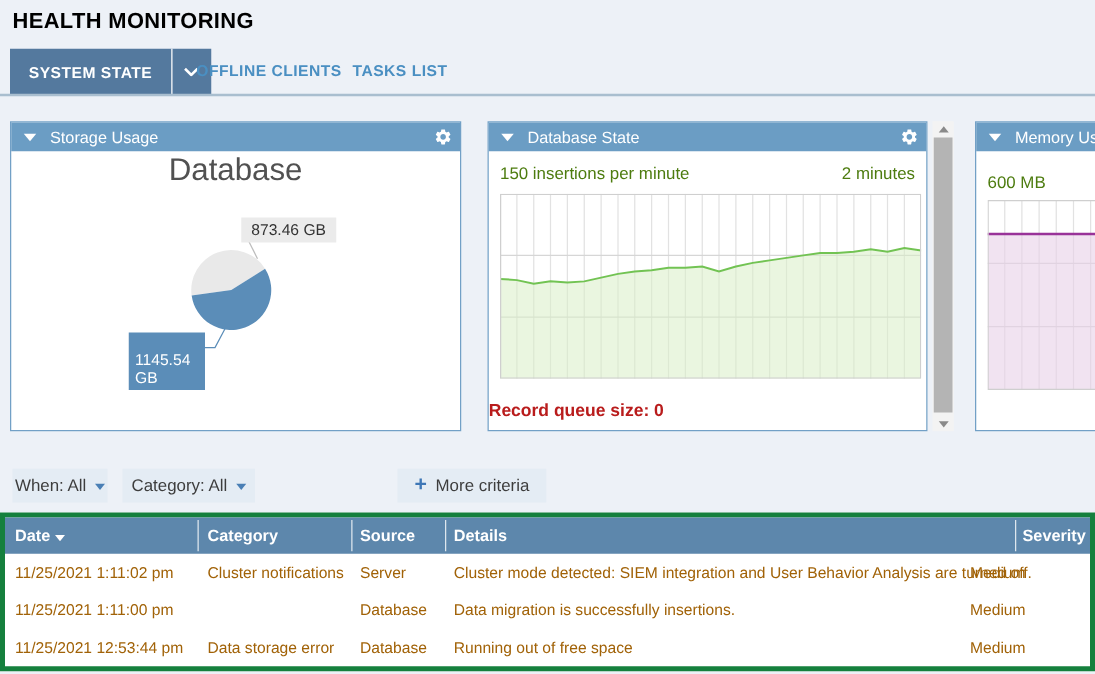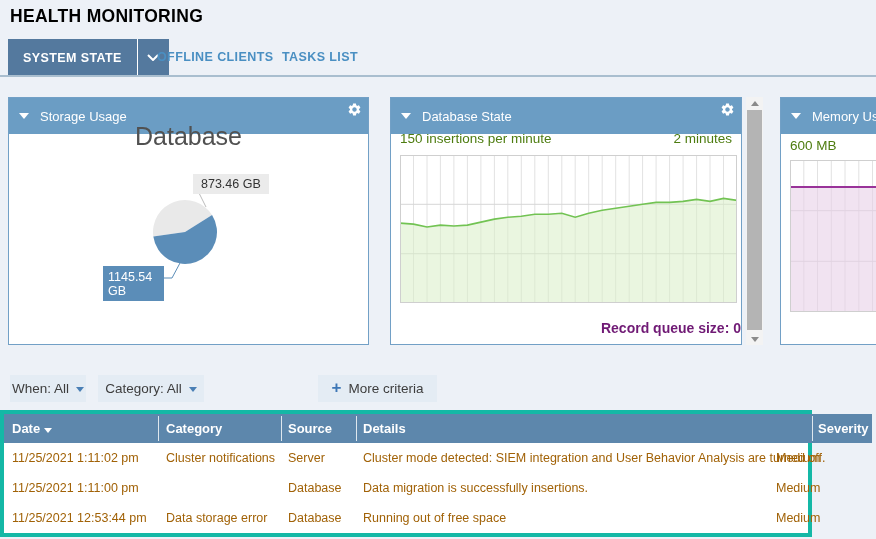--- a/index.html
+++ b/index.html
@@ -14,44 +14,44 @@
   .page-title { left:10px; top:6px; font-size:17.5px; font-weight:bold; color:#000000; letter-spacing:.3px; }
   .tab-active { left:8px; top:39px; height:37px; display:flex; align-items:stretch; background:#54799e; }
   .tab-active-main { display:flex; align-items:center; padding:0 15px; color:#fff; font-size:12.5px; font-weight:bold; letter-spacing:.4px; }
   .tab-split { width:1px; background:#ffffff; margin:0; }
   .tab-caret { width:31px; display:flex; align-items:center; justify-content:center; }
   .tab { top:39px; height:37px; line-height:37px; color:#4a8fc2; font-size:12.5px; font-weight:bold; letter-spacing:.4px; cursor:pointer; }
   .tab-underline { left:0; top:75px; width:876px; height:2px; background:#a9becf; }
 
   
   .panel { top:97px; height:248px; background:#fff; border:1px solid #72a0c6; }
-  .panel-header { position:absolute; left:0; top:0; right:0; height:36px; background:#6b9dc4; display:flex; align-items:center; }
+  .panel-header { position:absolute; left:0; top:0; right:0; height:23px; background:#6b9dc4; display:flex; align-items:center; }
   .panel-collapse { width:0; height:0; border-left:5px solid transparent; border-right:5px solid transparent; border-top:6px solid #fff; margin-left:10px; }
   .panel-title { color:#fff; font-size:13px; margin-left:11px; white-space:nowrap; }
   .panel-gear { position:absolute; right:6px; top:4px; width:15px; height:15px; cursor:pointer; }
   .storage-title { left:0; top:24px; width:100%; text-align:center; font-size:25px; color:#515151; font-weight:400; }
   .pie-label-free { left:184px; top:76px; background:#ebebeb; color:#333; font-size:12.5px; padding:3px 8px; white-space:nowrap; }
-  .pie-label-used { left:94px; top:168px; width:61px; background:#5b8db8; color:#fff; font-size:12.5px; line-height:1.15; padding:4px 0 2px 5px; }
+  .pie-label-used { left:94px; top:168px; width:61px; background:#5b8db8; color:#fff; font-size:12.5px; line-height:1.15; padding:15px 0 2px 5px; }
   .chart-toplabel { font-size:13.5px; color:#4d7c0f; white-space:nowrap; }
-  .chart-footer { left:0; top:222px; width:100%; text-align:right; font-size:14px; font-weight:bold; color:#701a75; }
+  .chart-footer { left:0; top:222px; width:100%; text-align:left; font-size:14px; font-weight:bold; color:#b91c1c; }
 
   
   .vscroll { left:746px; top:97px; width:17px; height:248px; background:#f3f3f3; }
   .vscroll-btn { position:absolute; left:0; width:17px; height:12px; display:flex; align-items:center; justify-content:center; cursor:pointer; }
   .tri-up { width:0; height:0; border-left:4px solid transparent; border-right:4px solid transparent; border-bottom:5px solid #8a8a8a; }
   .tri-down { width:0; height:0; border-left:4px solid transparent; border-right:4px solid transparent; border-top:5px solid #8a8a8a; }
   .vscroll-thumb { position:absolute; left:1px; top:13px; width:15px; height:220px; background:#b4b4b4; cursor:grab; }
 
   
   .chip { top:375px; height:27px; background:#e4ecf4; display:flex; align-items:center; justify-content:center; gap:7px; font-size:13.5px; color:#3d3d3d; cursor:pointer; }
   .chip-caret { width:0; height:0; border-left:4px solid transparent; border-right:4px solid transparent; border-top:5px solid #4a7fb5; margin-top:2px; }
   .chip-plus { color:#3e77b6; font-size:17px; font-weight:bold; line-height:1; margin-top:-2px; }
 
   
-  .events-box { left:0; top:410px; width:812px; height:127px; background:#fff; border:4px solid #14b8a6; }
+  .events-box { left:0; top:410px; width:876px; height:127px; background:#fff; border:4px solid #15803d; }
   .thead { position:absolute; left:0; top:0; width:868px; height:29px; background:#5d87ac; }
   .th { position:absolute; top:0; height:29px; line-height:29px; color:#fff; font-size:13px; font-weight:bold; white-space:nowrap; }
   .th-sep { position:absolute; top:2px; width:1px; height:25px; background:rgba(255,255,255,.8); }
   .sort-caret { display:inline-block; width:0; height:0; border-left:4px solid transparent; border-right:4px solid transparent; border-top:5px solid #fff; margin-left:4px; }
   .trow { position:absolute; left:0; width:868px; height:30px; cursor:pointer; }
   .td { position:absolute; top:0; height:30px; line-height:30px; font-size:12.5px; color:#a16207; white-space:nowrap; }
   .c-date { left:8px; } .c-cat { left:162px; } .c-src { left:284px; } .c-det { left:359px; } .c-sev { left:772px; }
   .th.c-sev { left:814px; }
   svg { display:block; }
 </style>

